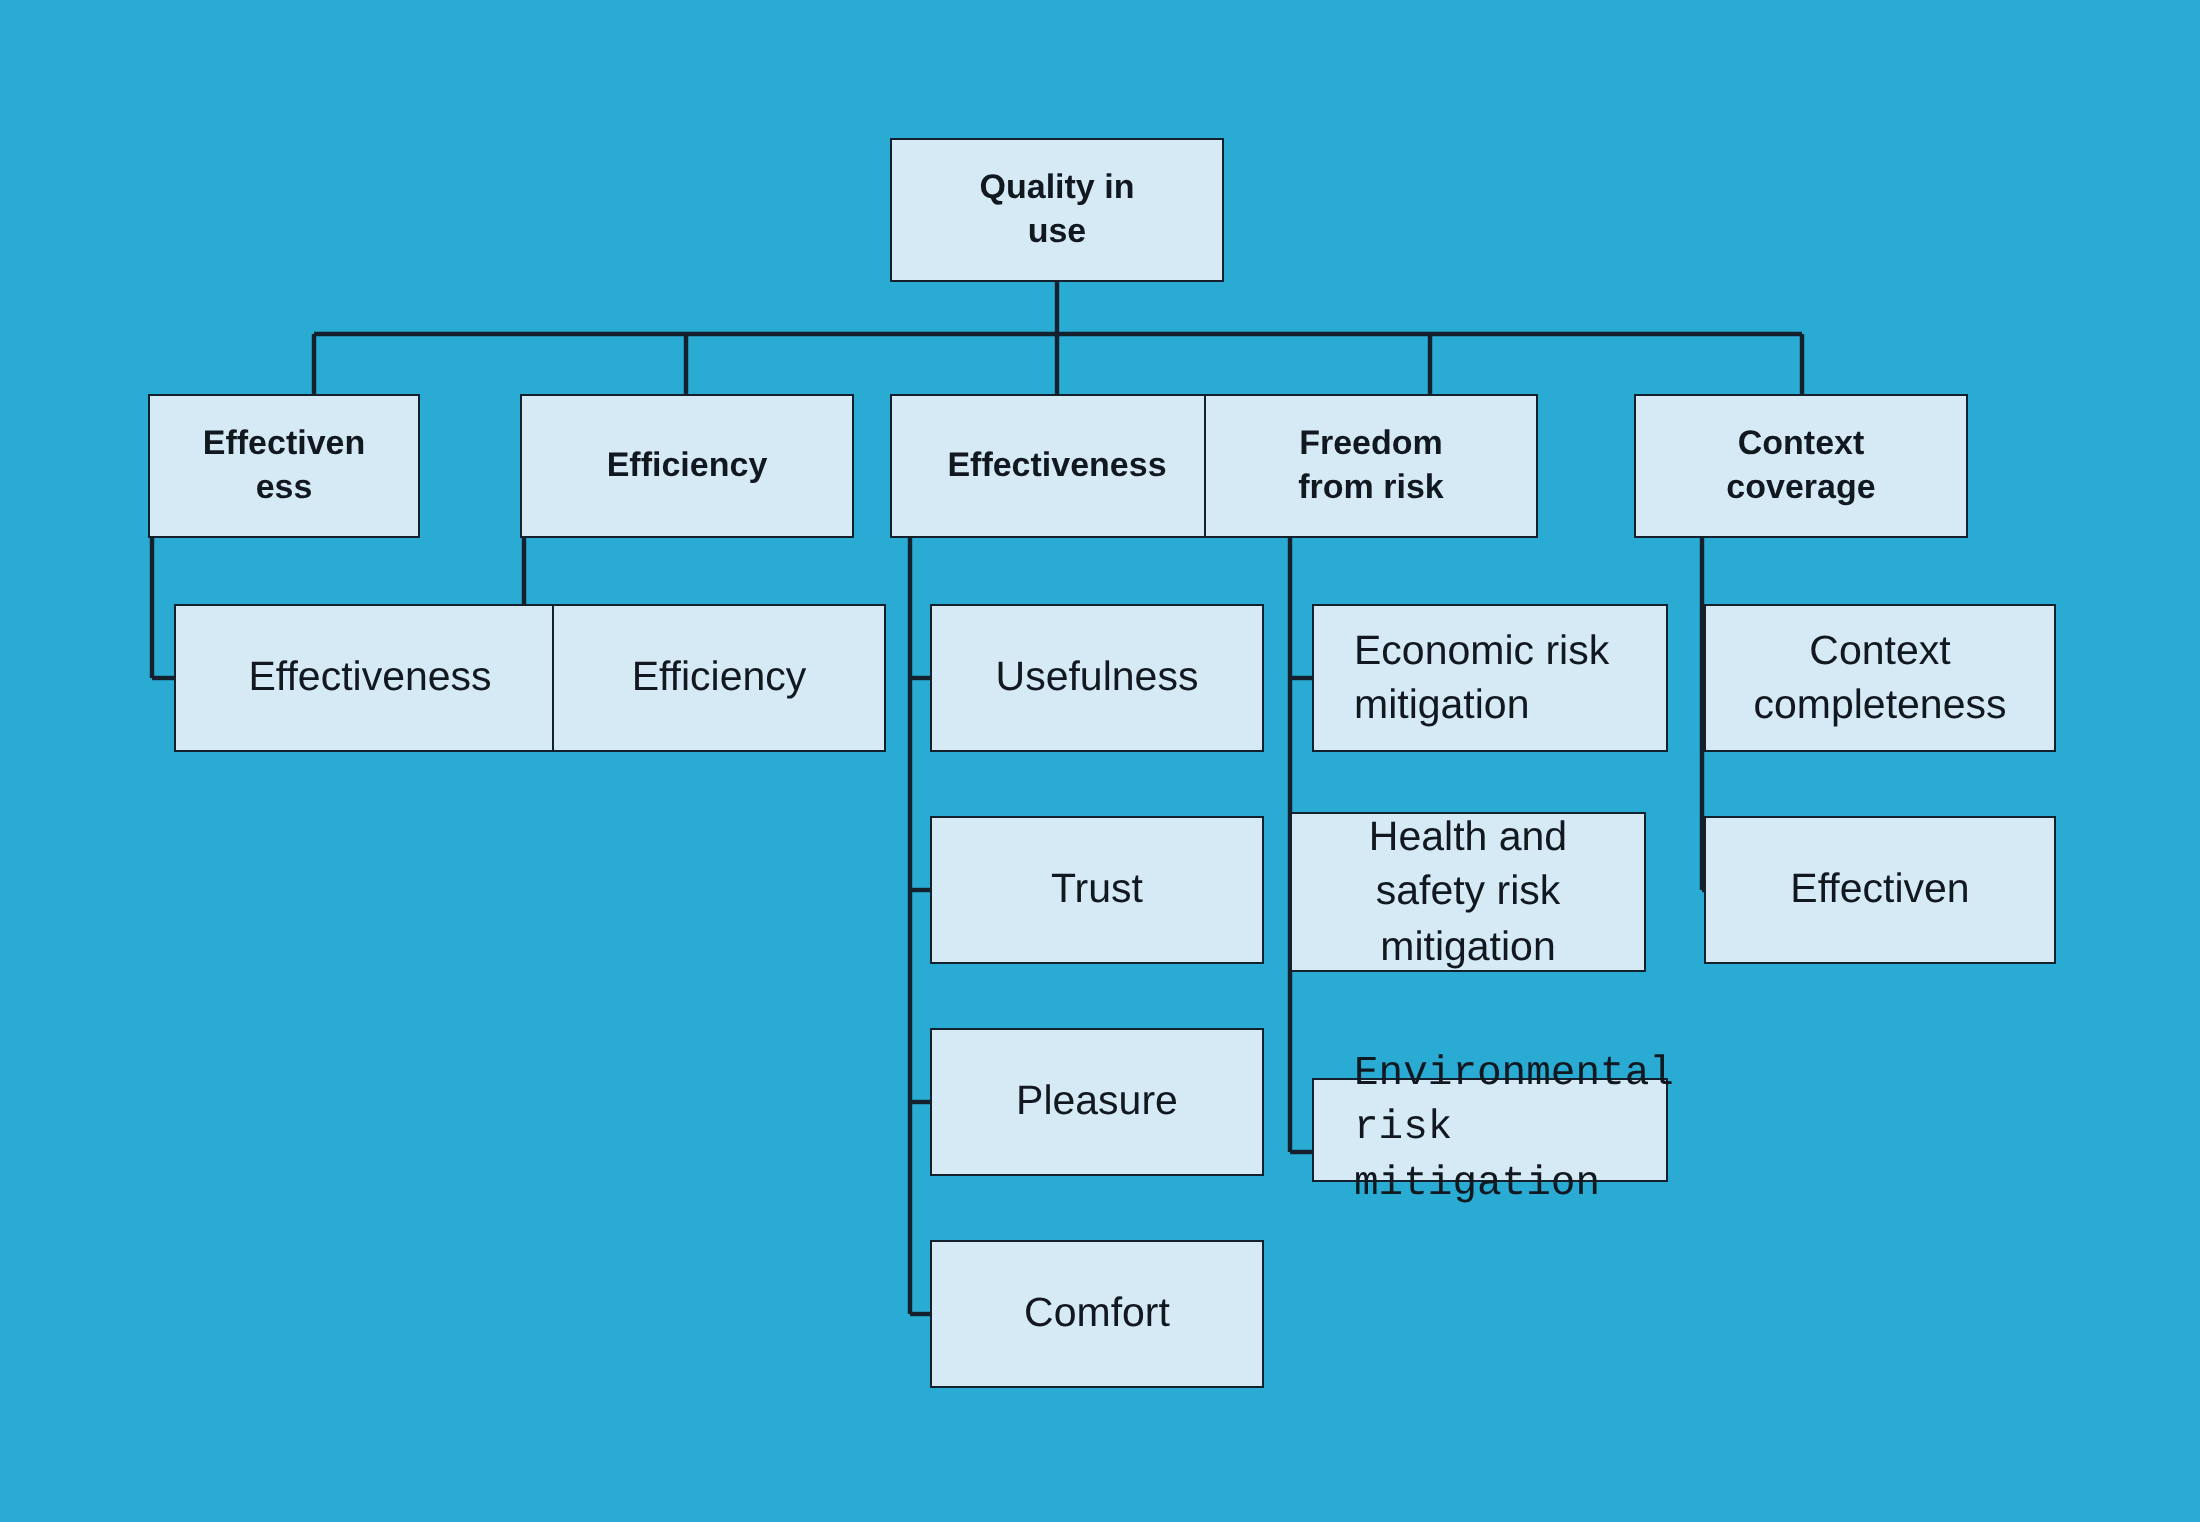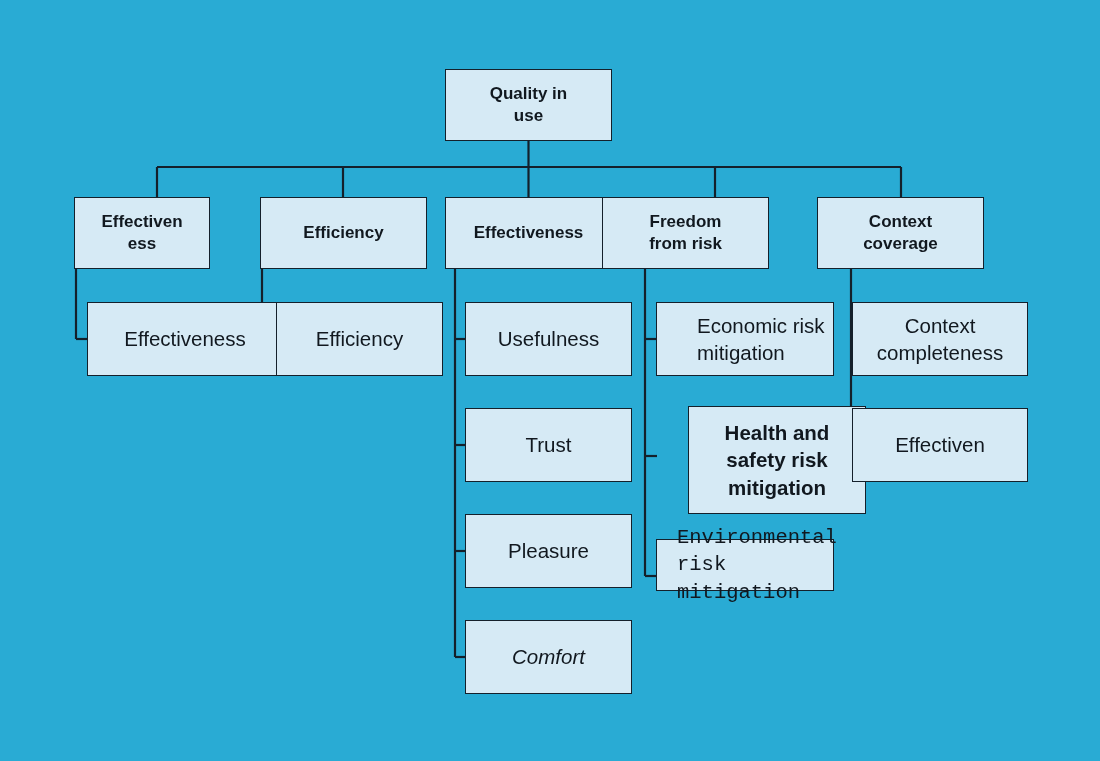--- a/index.html
+++ b/index.html
@@ -141,29 +141,29 @@
 
   <div class="node leaf" style="left:465px; top:302px; width:167px; height:74px;">
     <span class="label">Usefulness</span>
   </div>
   <div class="node leaf" style="left:465px; top:408px; width:167px; height:74px;">
     <span class="label">Trust</span>
   </div>
   <div class="node leaf" style="left:465px; top:514px; width:167px; height:74px;">
     <span class="label">Pleasure</span>
   </div>
-  <div class="node leaf" style="left:465px; top:620px; width:167px; height:74px;font-style:italic;">
+  <div class="node leaf" style="left:465px; top:620px; width:167px; height:74px;">
     <span class="label">Comfort</span>
   </div>
 
-  <div class="node leaf align-left" style="left:656px; top:302px; width:178px; height:74px;padding-left:20px;">
+  <div class="node leaf align-left" style="left:656px; top:302px; width:178px; height:74px;">
     <span class="label">Economic risk
 mitigation</span>
   </div>
-  <div class="node leaf" style="left:688px; top:406px; width:178px; height:108px;font-weight:bold;">
+  <div class="node leaf" style="left:645px; top:406px; width:178px; height:80px;">
     <span class="label">Health and
 safety risk
 mitigation</span>
   </div>
   <div class="node leaf align-left" style="left:656px; top:539px; width:178px; height:52px;font-family:Liberation Mono, monospace;">
     <span class="label">Environmental
 risk mitigation</span>
   </div>
 
   <div class="node leaf" style="left:852px; top:302px; width:176px; height:74px;">

